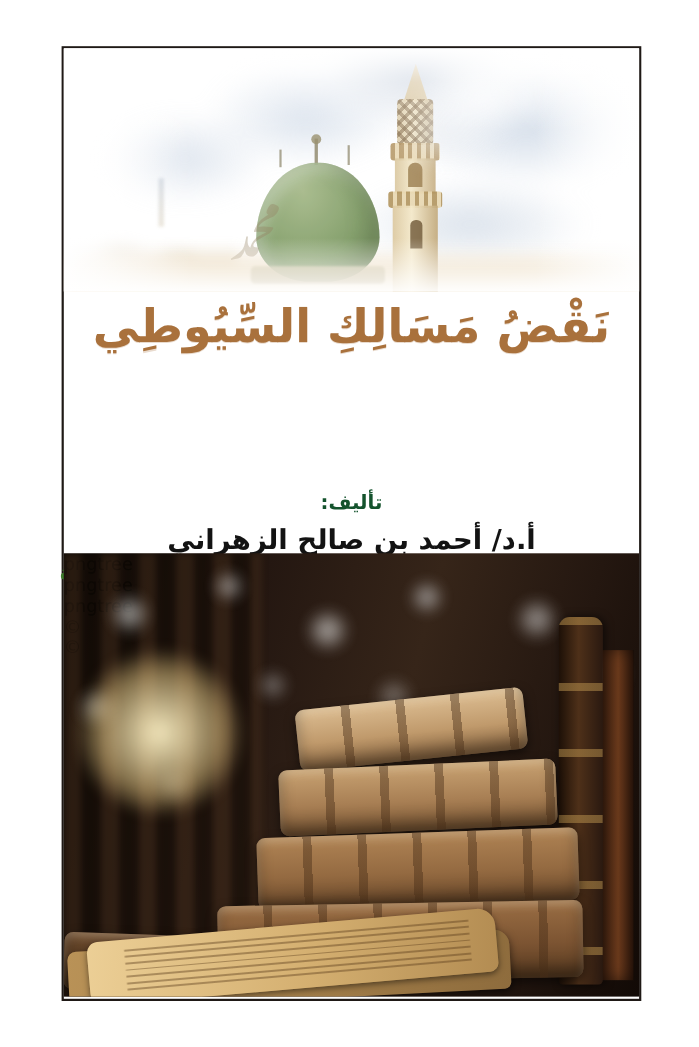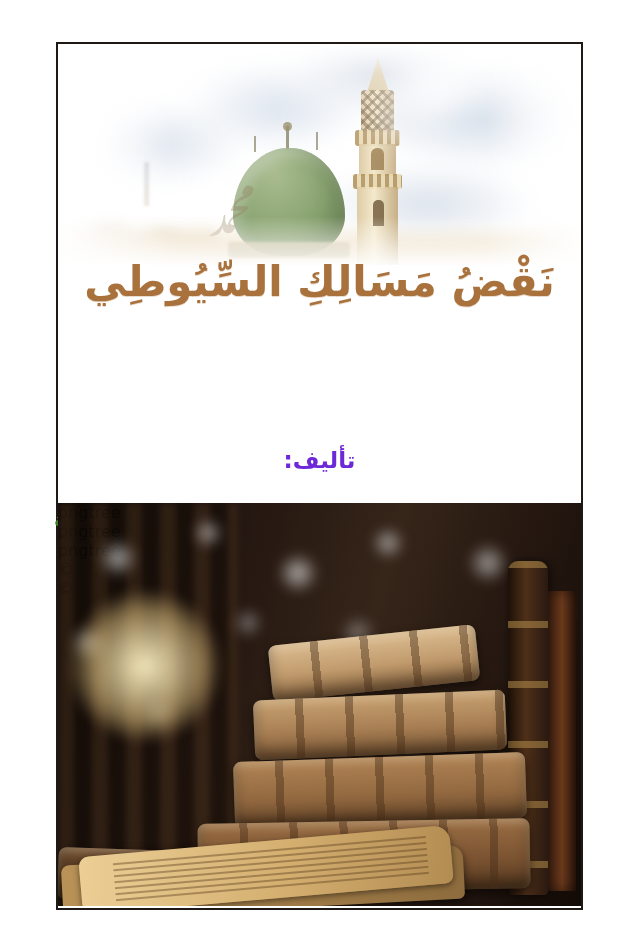--- a/index.html
+++ b/index.html
@@ -68,24 +68,24 @@
       linear-gradient(90deg, rgba(255,255,255,.95) 0%, rgba(255,255,255,0) 22%, rgba(255,255,255,0) 82%, rgba(255,255,255,.9) 100%),
       radial-gradient(ellipse 320px 200px at 52% 60%, rgba(255,255,255,0) 55%, rgba(255,255,255,.55) 100%);}
   .cloud-wisp{position:absolute;left:300px;top:0;width:160px;height:110px;filter:blur(10px);opacity:.9;
     background:radial-gradient(ellipse 80px 55px at 50% 40%, rgba(255,255,255,.95), transparent 75%),
                radial-gradient(ellipse 60px 40px at 30% 70%, rgba(235,238,242,.9), transparent 75%);}
   
   .rtl{direction:rtl;unicode-bidi:embed;}
   .title-line{position:absolute;left:58px;width:523px;text-align:center;color:#a9713c;
     font-weight:bold;font-size:42px;letter-spacing:0;line-height:1.2;
     text-shadow:0 1px 0 rgba(169,113,60,.25);}
-  .title-line1{top:257px;text-align:center;}
+  .title-line1{top:272px;text-align:center;}
   .title-line2{top:338px;}
   .byline{position:absolute;left:58px;top:447px;width:523px;text-align:center;
-    color:#6d28d9;font-size:23px;font-weight:bold;}
+    color:#14532d;font-size:18px;font-weight:bold;}
   .author{position:absolute;left:58px;top:476px;width:523px;text-align:center;
     color:#131313;font-size:25px;font-weight:bold;}
   .affiliation{position:absolute;left:58px;top:511px;width:523px;text-align:center;
     color:#3e7d2d;font-size:16.5px;font-weight:bold;white-space:pre;}
   
   .books-photo{position:absolute;left:58px;top:503px;width:523px;height:403px;overflow:hidden;
     background:linear-gradient(105deg,#0c0805 0%,#241711 30%,#362519 55%,#241710 78%,#120a06 100%);}
   .wood-left{position:absolute;left:0;top:0;width:180px;height:100%;opacity:.65;filter:blur(3px);
     background:repeating-linear-gradient(90deg, rgba(66,44,26,.8) 0 16px, rgba(22,13,7,.85) 16px 34px);}
   .bokeh{position:absolute;inset:0;filter:blur(6px);opacity:.9;
@@ -213,20 +213,21 @@
     <div class="minaret-shaft"></div>
     <div class="minaret-window"></div>
     <div class="mosque-calligraphy">ﷴ</div>
     <div class="cloud-wisp"></div>
     <div class="mosque-fade"></div>
   </div>
 
   <div class="title-line title-line1 rtl">نَقْضُ مَسَالِكِ السِّيُوطِي</div>
 
   <div class="byline rtl">تأليف:</div>
+  <div class="author rtl">أ.د/ أحمد بن صالح الزهراني</div>
   <div class="affiliation rtl">عضو هيئة التدريس بقسم الشريعة   جامعة الملك عبدالعزيز   بجدة</div>
 
   <div class="books-photo">
     <div class="wood-left"></div>
     <div class="bokeh"></div>
 
     <div class="tall-book">
       <div class="bands"></div>
     </div>
     <div class="red-book"></div>

